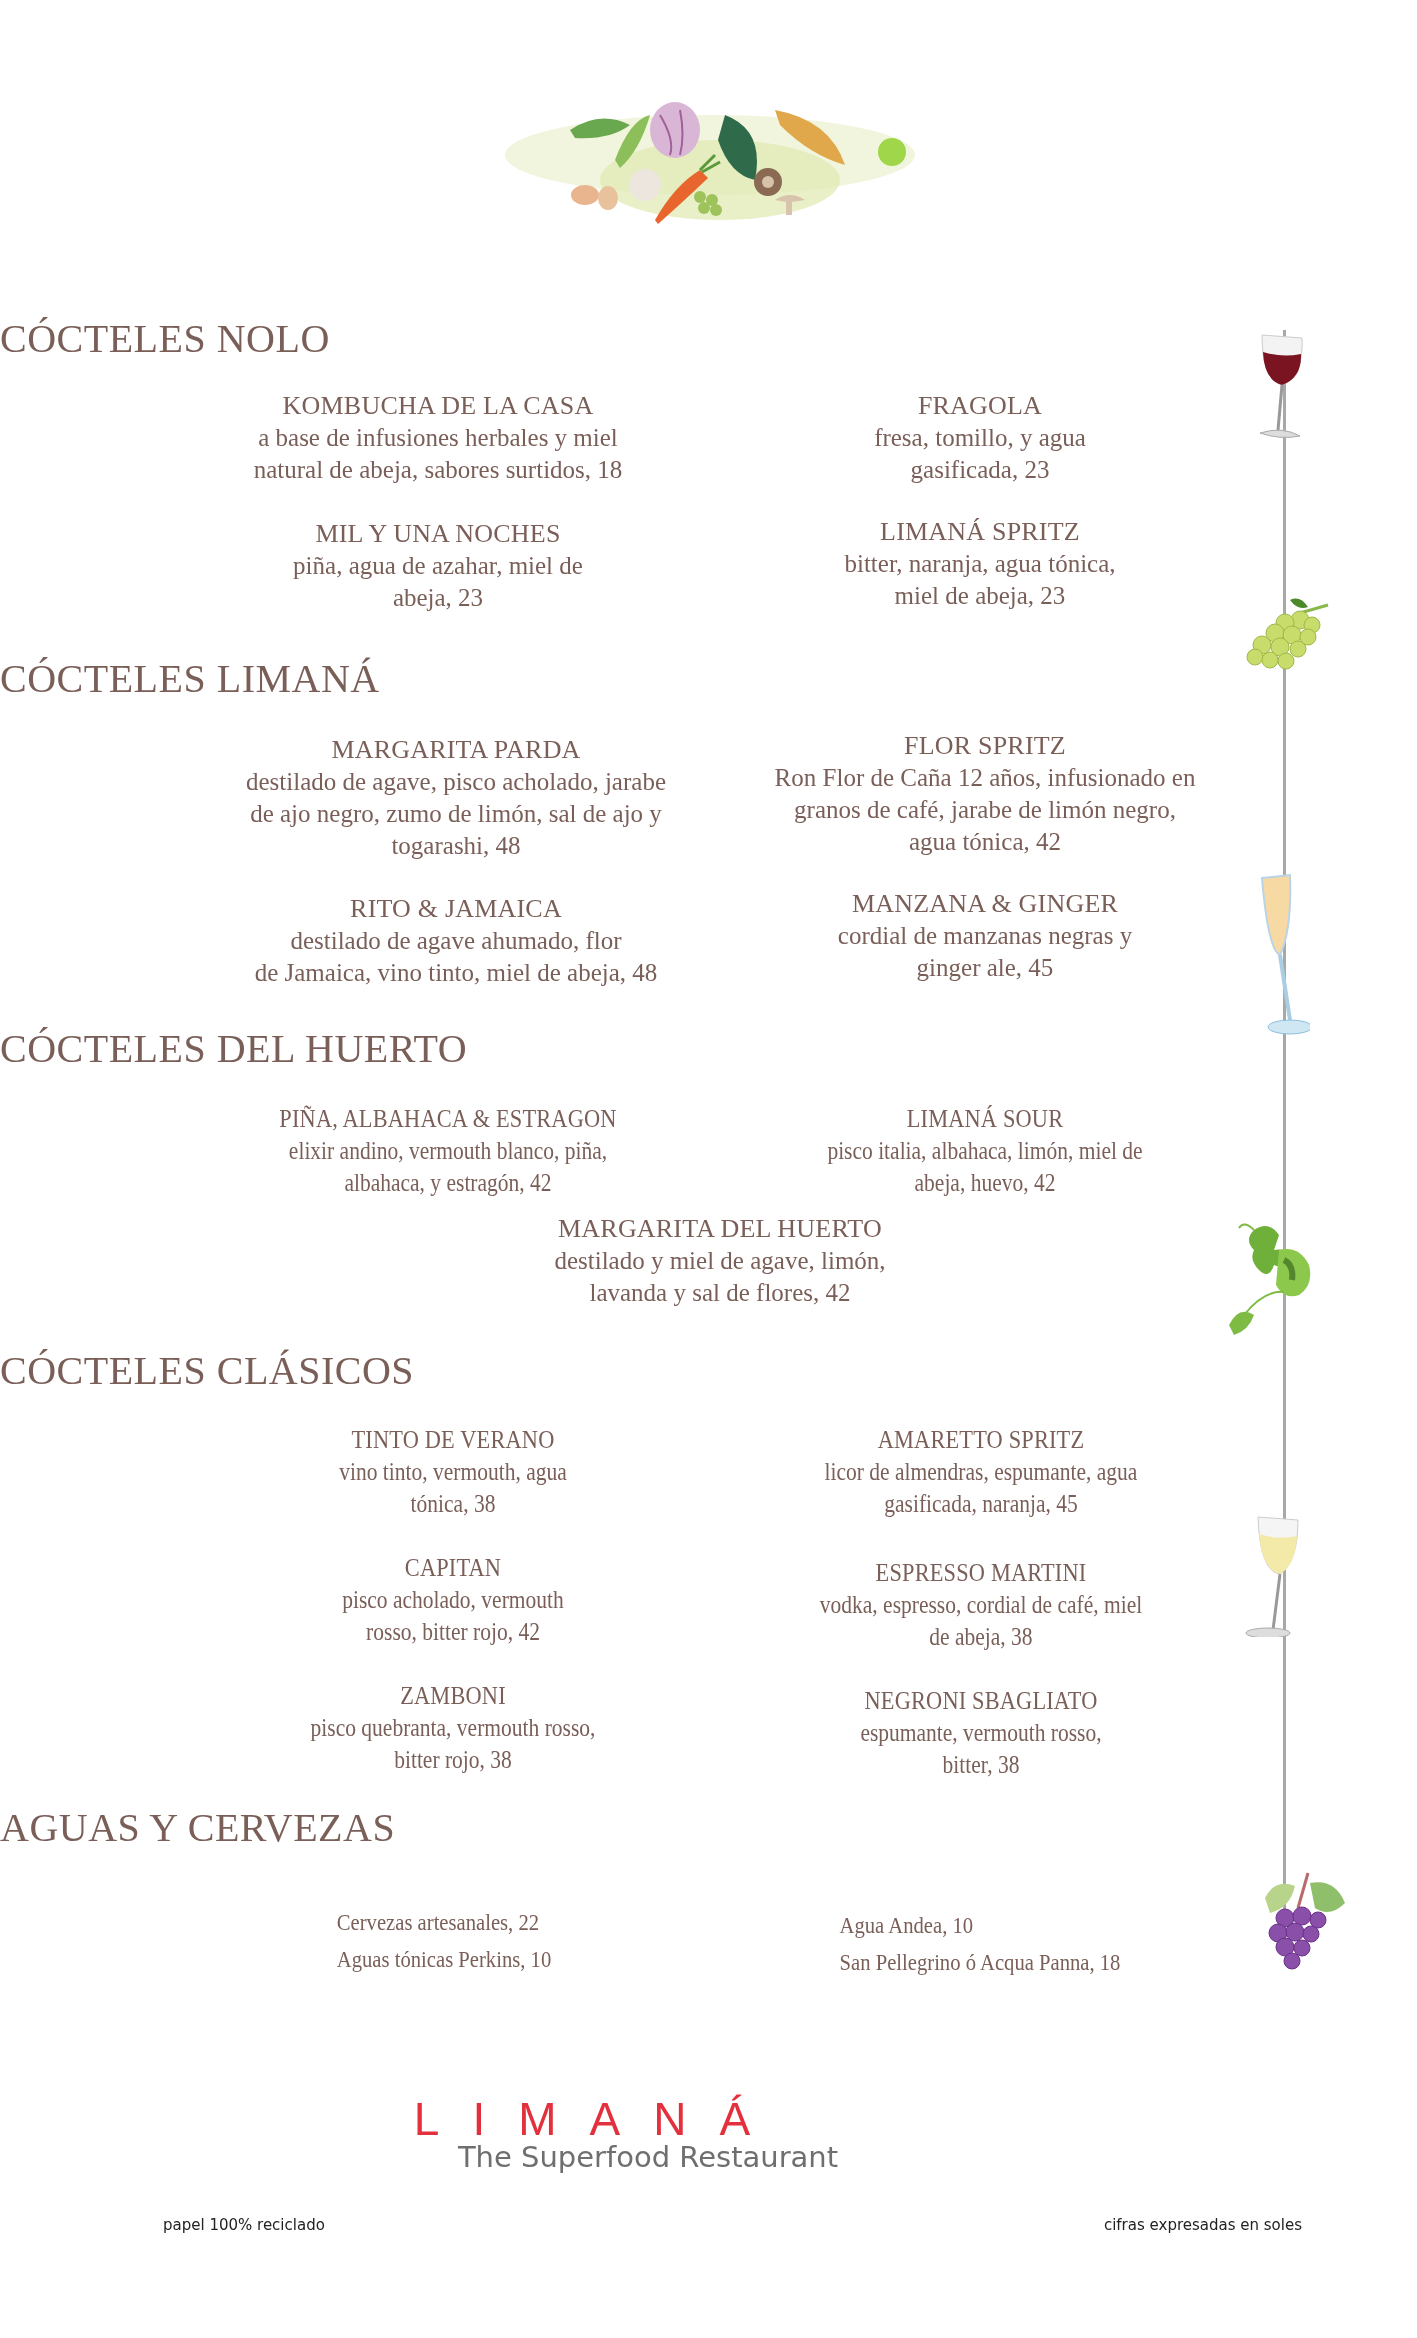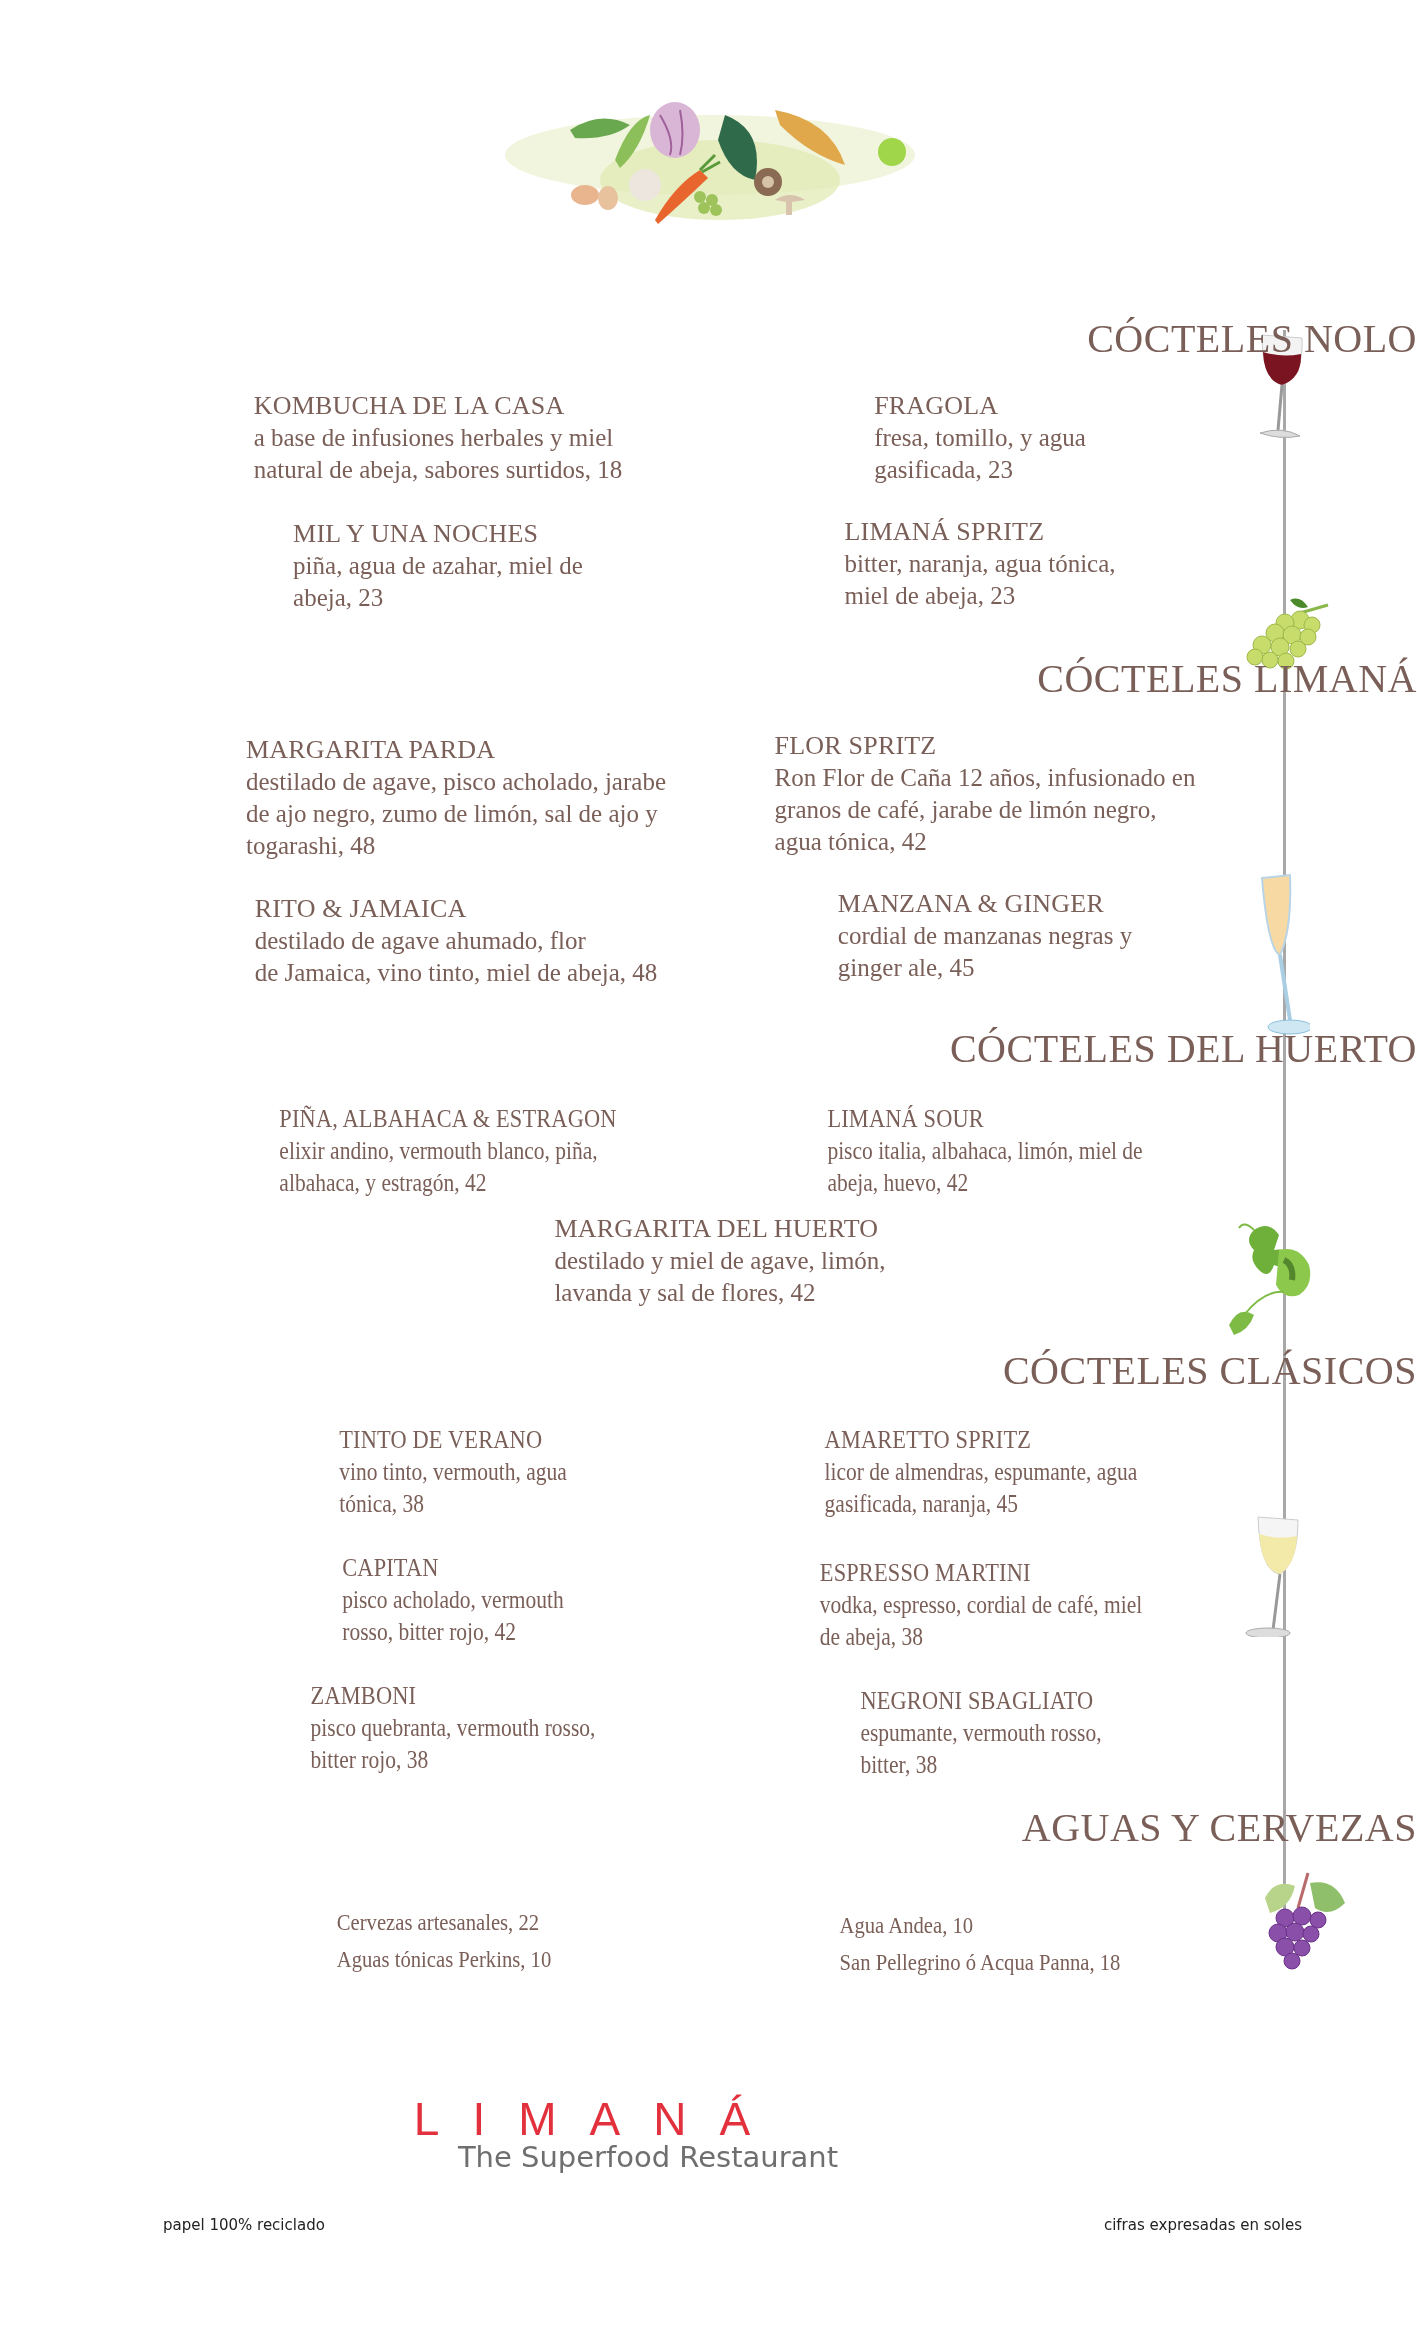--- a/index.html
+++ b/index.html
@@ -1,22 +1,22 @@
 <!DOCTYPE html>
 <html><head>
 <meta charset="utf-8">
 <style>
   html, body { margin: 0; padding: 0; background: #ffffff; }
   body { width: 1417px; height: 2338px; position: relative; overflow: hidden;
          font-family: "Liberation Serif", "DejaVu Serif", serif; color: #7a5f58; }
   .abs { position: absolute; }
   .banner { left: 490px; top: 100px; width: 440px; height: 135px; }
-  .section-title { position: absolute; left: 0; width: 1417px; text-align: right;
+  .section-title { position: absolute; left: 0; width: 1417px; text-align: left;
         font-size: 40px; letter-spacing: 0.5px; color: #7a5f58; }
-  .item { position: absolute; text-align: left; transform: translateX(-50%); white-space: nowrap; font-family: Liberation Serif, serif; }
+  .item { position: absolute; text-align: center; transform: translateX(-50%); white-space: nowrap; font-family: Liberation Serif, serif; }
   .item .name { font-size: 26px; line-height: 32px; letter-spacing: 0.2px; }
   .item .desc { font-size: 25px; line-height: 32px; }
   .condensed .name, .condensed .desc { transform: scaleX(0.86); }
   .bev { position: absolute; text-align: left; transform: translateX(-50%); white-space: nowrap;
          font-size: 24px; line-height: 37px; }
   .logo { position: absolute; left: 0; width: 1164px; top: 2092px; text-align: center;
           font-size: 46px; letter-spacing: 33px; color: #e2313d; font-family: "Liberation Sans", sans-serif;
           font-weight: 300; text-indent: 33px; }
   .tagline { position: absolute; left: 0; width: 1296px; top: 2140px; text-align: center;
           font-family: "DejaVu Sans", sans-serif; font-size: 29px; color: #6f6f6f; }

